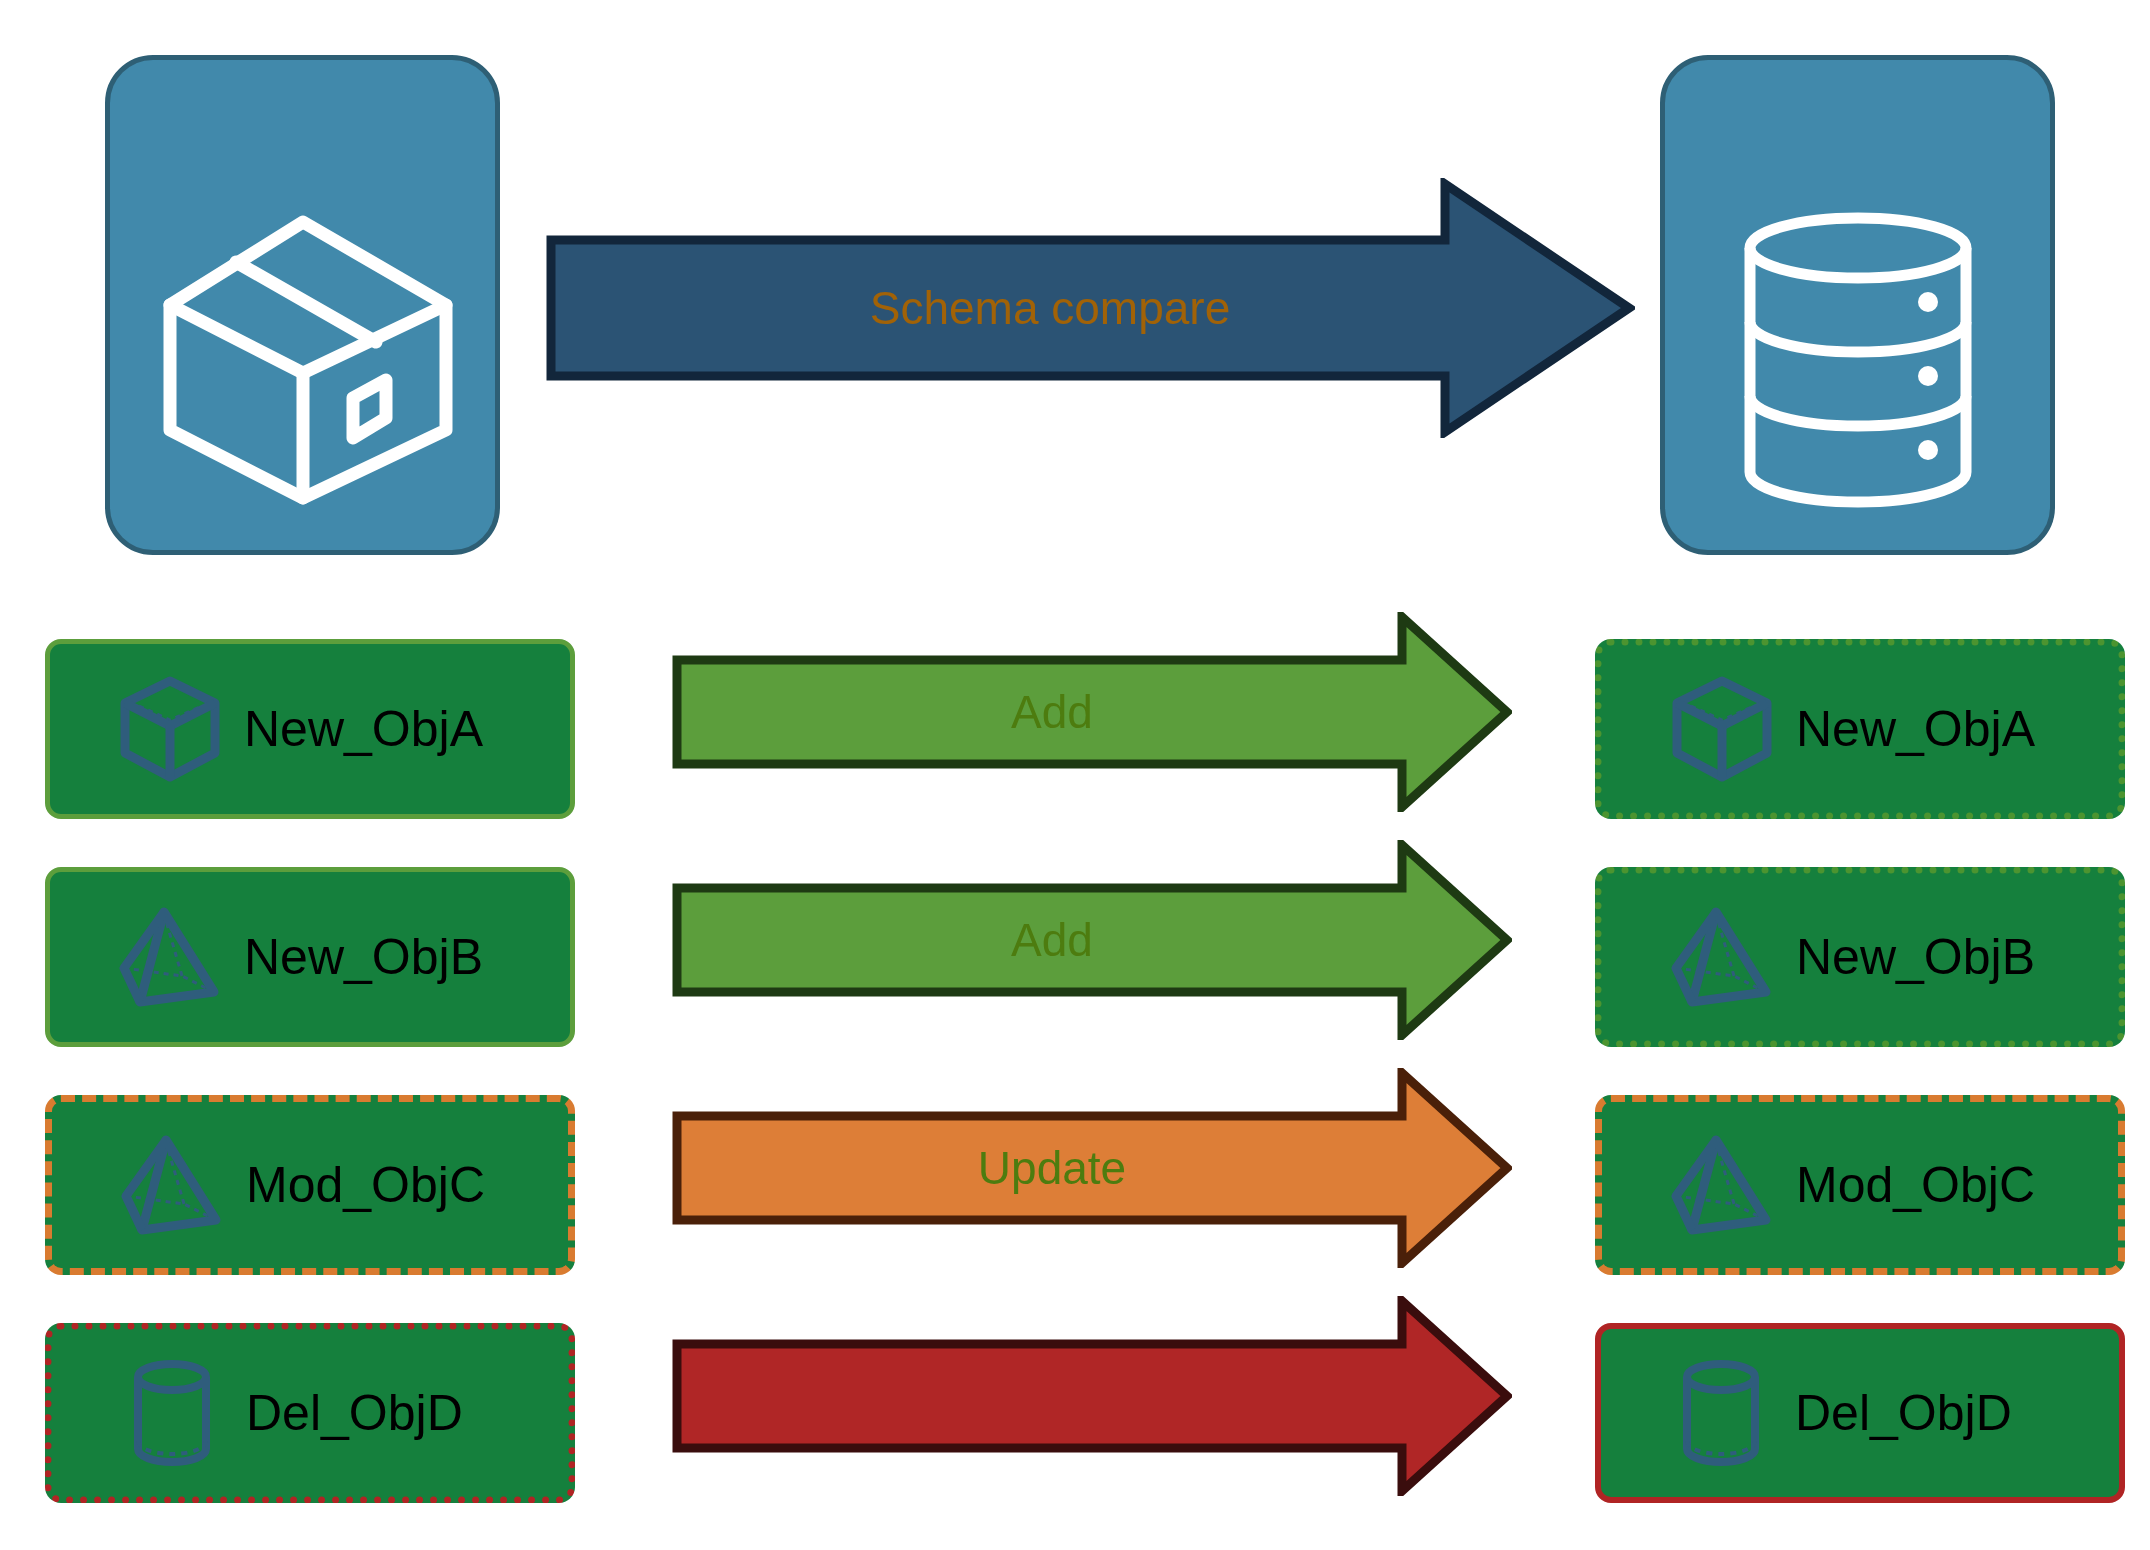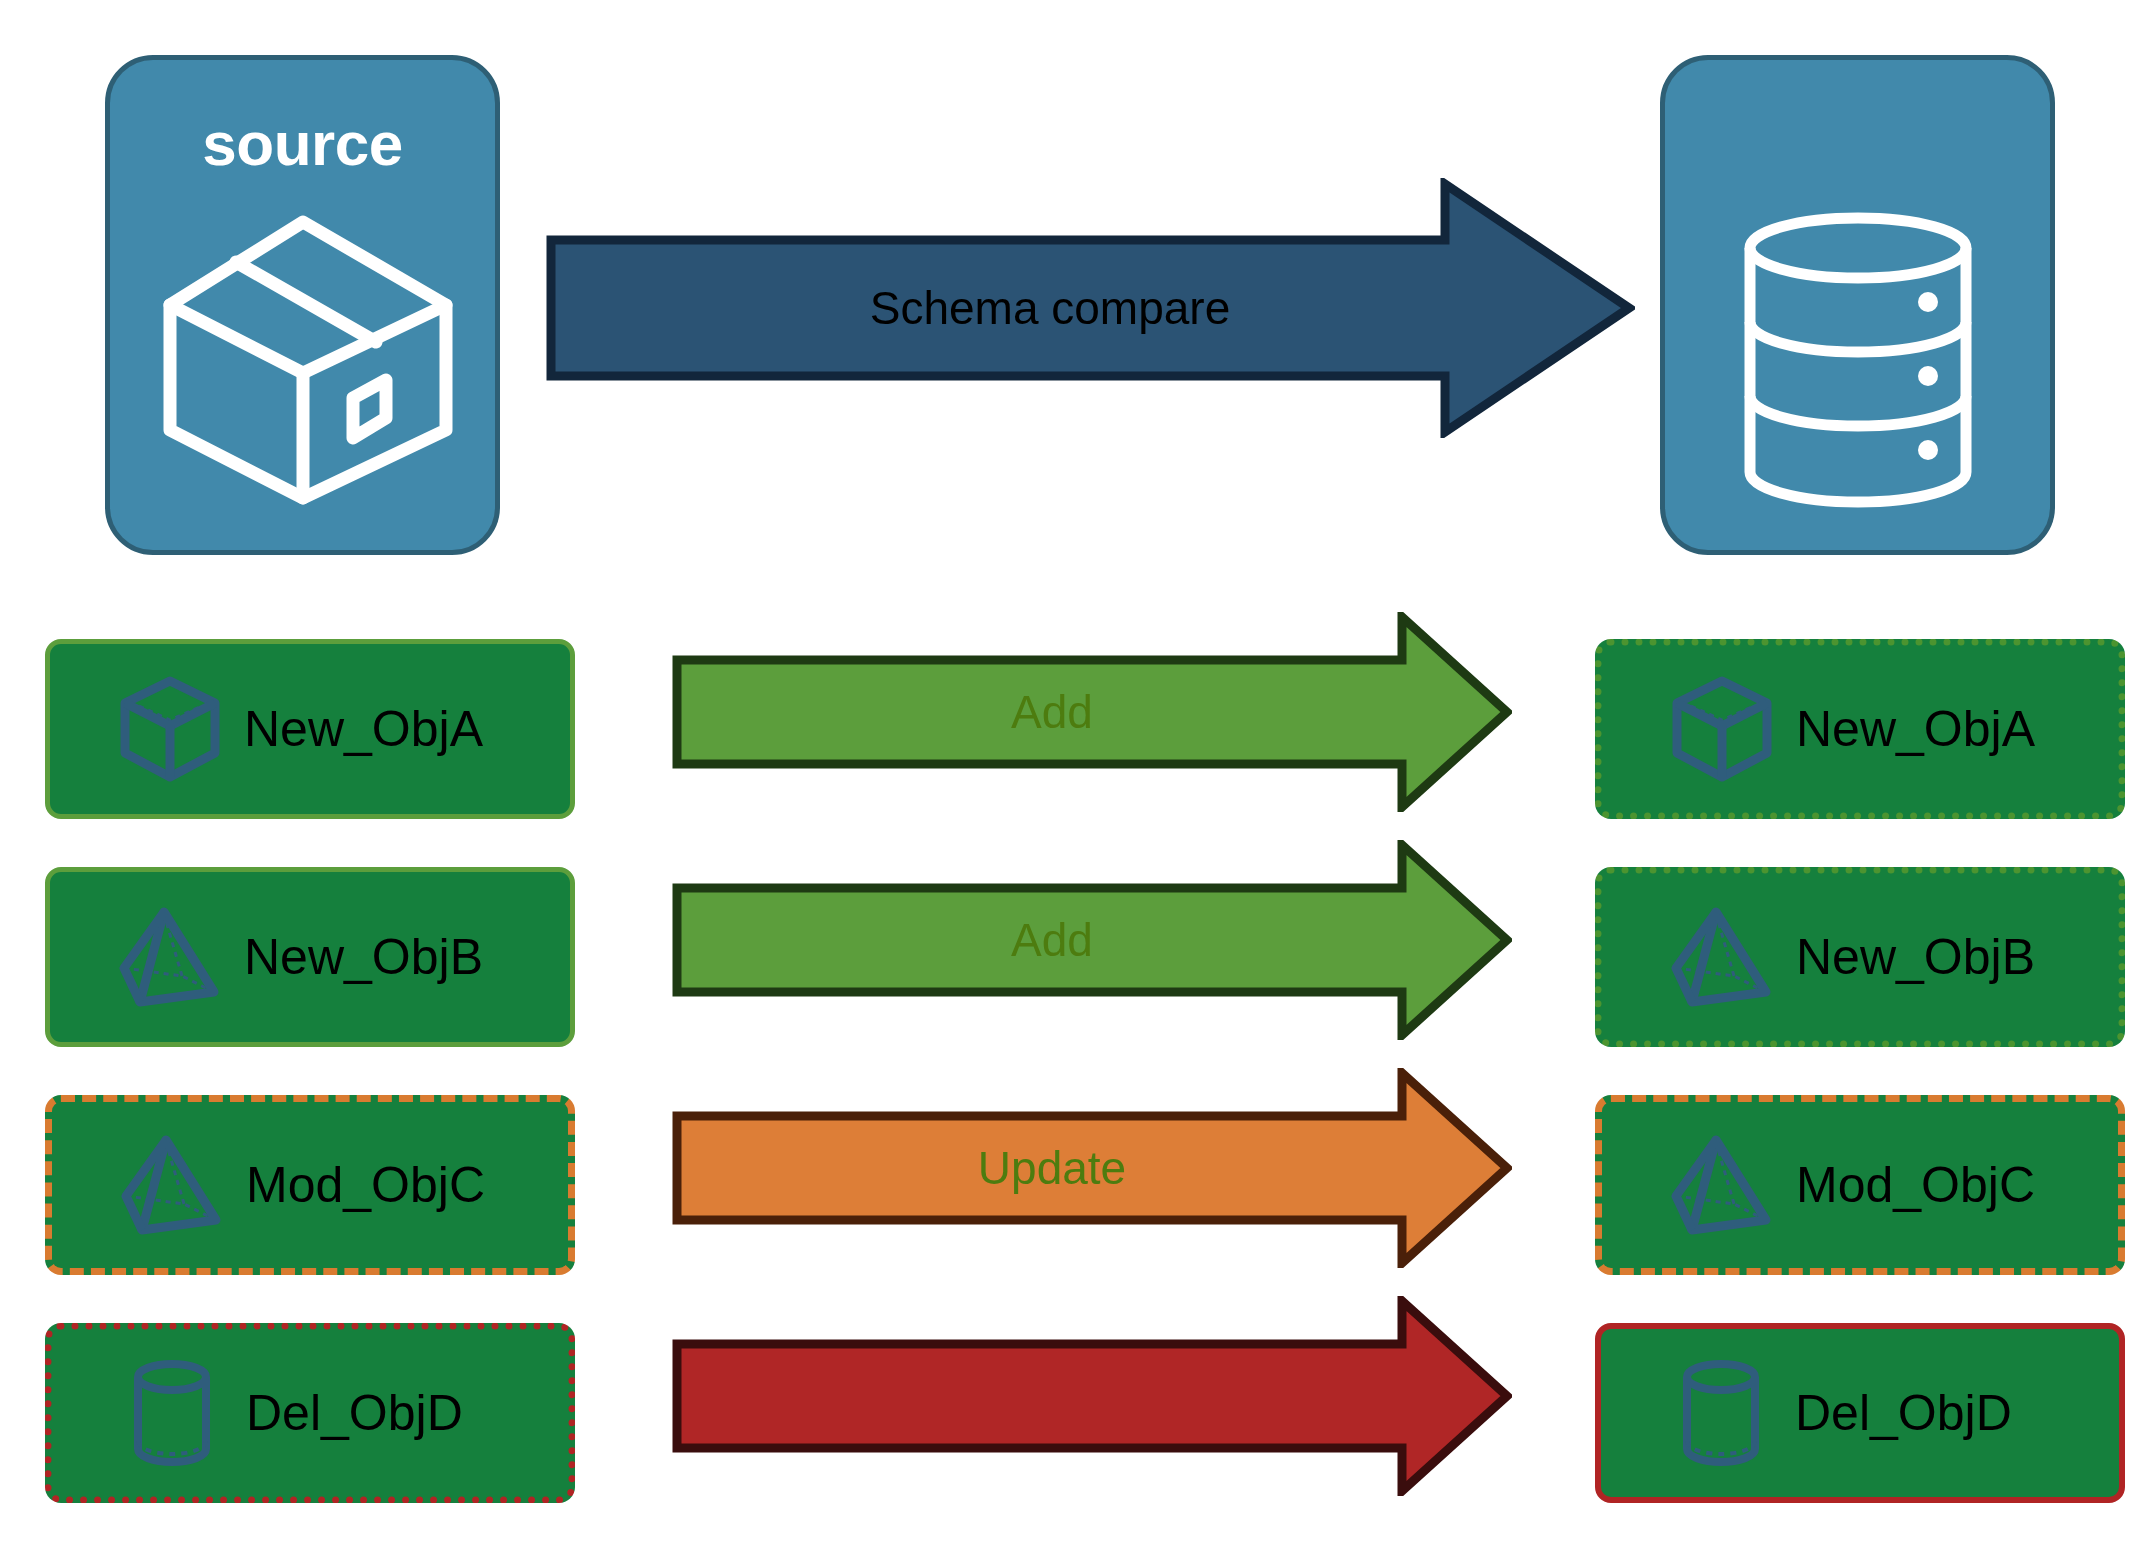--- a/index.html
+++ b/index.html
@@ -56,21 +56,21 @@
   }
   #schema-compare-label {
     position: absolute;
     left: 545px;
     top: 178px;
     width: 1010px;
     height: 260px;
     display: flex;
     align-items: center;
     justify-content: center;
-    color: #000000;
+    color: #a16207;
     font-size: 46px;
     pointer-events: none;
   }
 
   
   .row { position: absolute; left: 0; width: 2150px; height: 200px; }
   #row-0 { top: 612px; }
   #row-1 { top: 840px; }
   #row-2 { top: 1068px; padding-left: 8px; }
   #row-3 { top: 1296px; }
@@ -130,21 +130,20 @@
     justify-content: center;
     color: #4d7c0f;
     font-size: 46px;
     pointer-events: none;
   }
 </style>
 </head>
 <body>
 
 <div id="source-card" class="endpoint-card">
-  <div class="endpoint-title">source</div>
   <div class="endpoint-icon">
     <svg width="310" height="300" viewBox="0 0 310 300" fill="none">
       <g stroke="#FFFFFF" stroke-width="13" stroke-linejoin="round" stroke-linecap="round" fill="none">
         <path d="M155 12 L298 95 L298 220 L155 288 L22 220 L22 95 Z"></path>
         <path d="M22 95 L155 163 L298 95"></path>
         <path d="M155 163 L155 288"></path>
         <path d="M88 52 L228 132"></path>
         <path d="M205 188 L238 170 L238 208 L205 228 Z"></path>
       </g>
     </svg>

